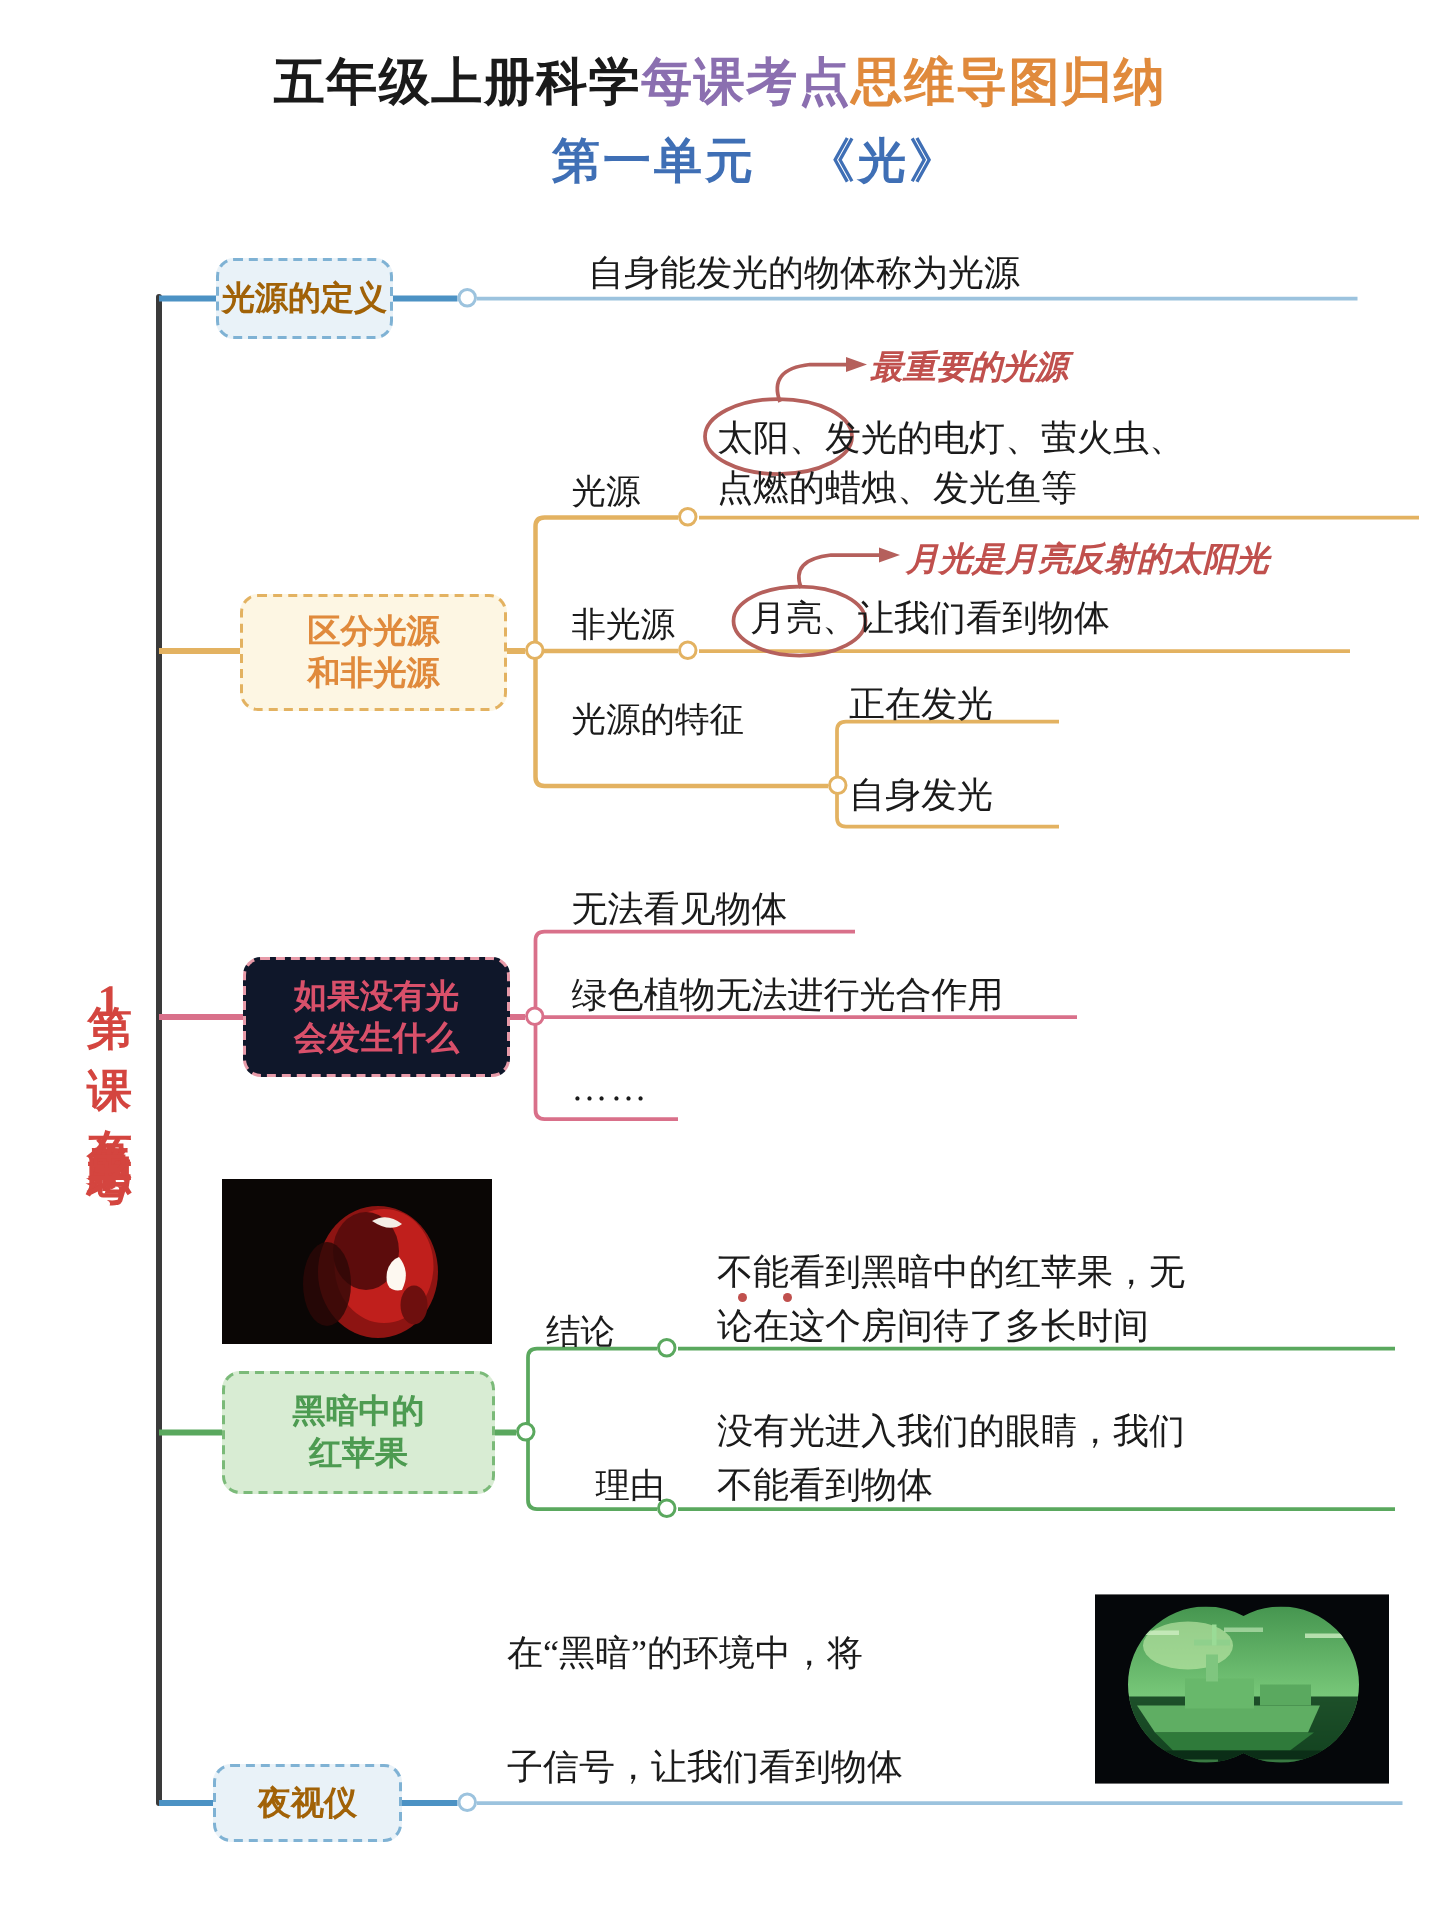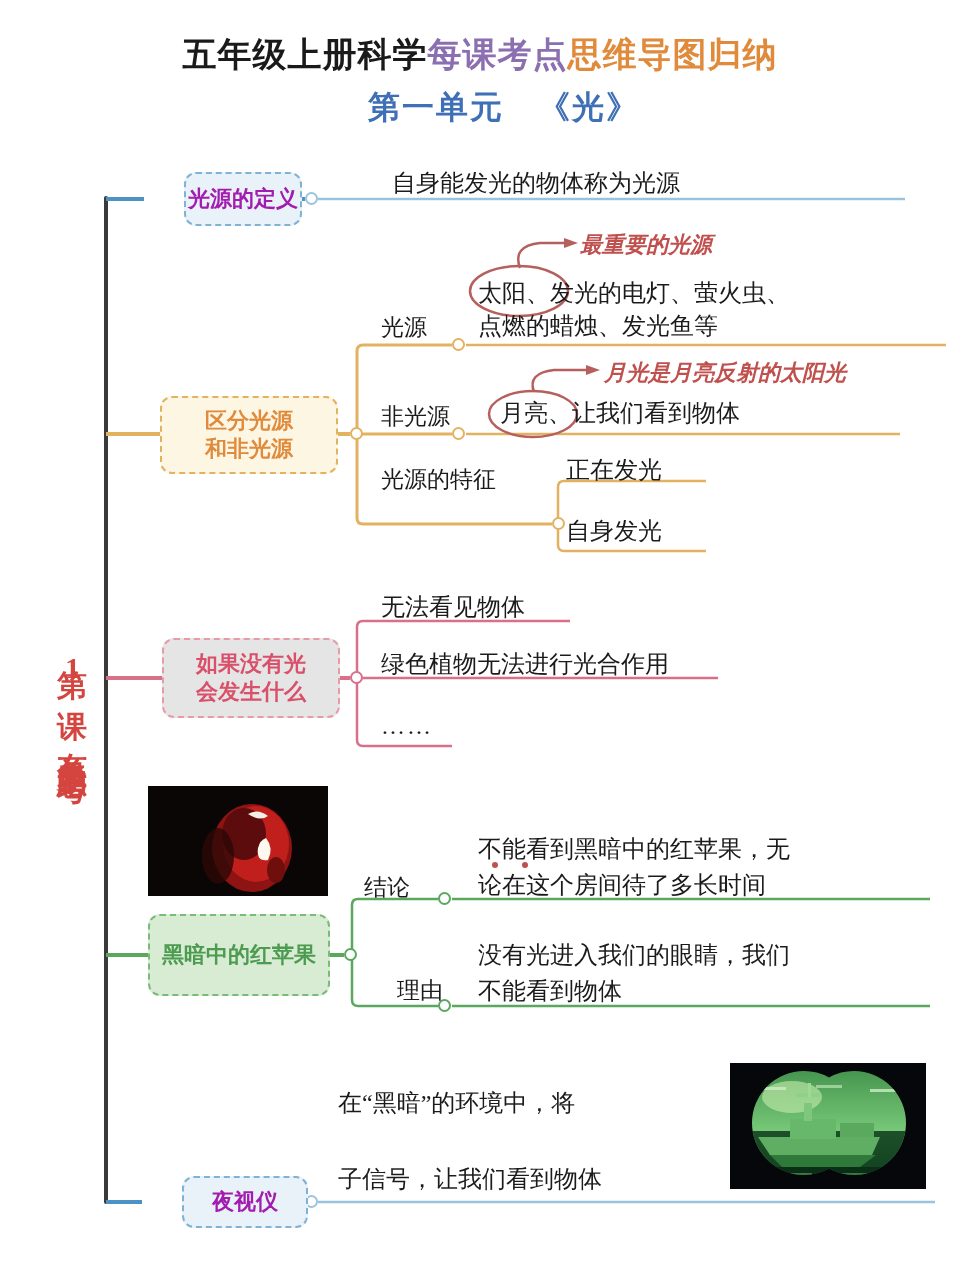--- a/index.html
+++ b/index.html
@@ -53,23 +53,23 @@
     position:absolute;
     border-style:dashed;border-width:2px;
     border-radius:12px;
     display:flex;align-items:center;justify-content:center;
     text-align:center;
     font-weight:bold;
     line-height:1.28;
     box-sizing:border-box;
     font-family:"Liberation Sans","DejaVu Sans",sans-serif;
   }
-  .blue-box{background:#e9f2f8;border-color:#7fb2d4;color:#a21caf;margin-left:40px;}
+  .blue-box{background:#e9f2f8;border-color:#7fb2d4;color:#a16207;}
   .orange-box{background:#fdf6e3;border-color:#e3b261;color:#e08a3c;}
-  .pink-box{background:#e5e5e5;border-color:#e79aa8;color:#d9506a;align-items:center;}
+  .pink-box{background:#0f172a;border-color:#e79aa8;color:#d9506a;align-items:center;}
   .green-box{background:#d8ecd3;border-color:#7bba79;color:#4d9b51;}
 
   .leaf-text{
     position:absolute;
     font-size:24px;color:#1b1b1b;line-height:1.42;
     font-family:"Liberation Serif","DejaVu Serif",serif;
     white-space:pre-line;
   }
   .mid-label{
     position:absolute;font-size:23px;color:#1b1b1b;
@@ -202,21 +202,21 @@
       <ellipse cx="104" cy="62" rx="40" ry="44" fill="#8d1412"></ellipse>
       <ellipse cx="108" cy="58" rx="33" ry="38" fill="#c01f1c"></ellipse>
       <ellipse cx="96" cy="48" rx="22" ry="26" fill="#5c0c0c"></ellipse>
       <path d="M100,28 q10,-6 20,2 q-8,6 -20,-2Z" fill="#f3eee6"></path>
       <path d="M118,52 q8,10 2,22 q-12,2 -10,-12 q2,-8 8,-10Z" fill="#fdf8f0"></path>
       <ellipse cx="128" cy="84" rx="9" ry="13" fill="#6e0f0e"></ellipse>
       <ellipse cx="70" cy="70" rx="16" ry="28" fill="#2c0706" opacity="0.8"></ellipse>
     </svg>
   </div>
 
-  <div class="node-box green-box" style="left:148px;top:914px;width:182px;height:82px;font-size:22px;flex-direction:row;">
+  <div class="node-box green-box" style="left:148px;top:914px;width:182px;height:82px;font-size:22px;flex-direction:column;">
     <span>黑暗中的</span>
     <span>红苹果</span>
   </div>
 
   <div class="mid-label" style="left:364px;top:872px;">结论</div>
   <div class="leaf-text" style="left:478px;top:832px;">不能看到黑暗中的红苹果，无</div>
   <div class="leaf-text" style="left:478px;top:868px;">论在这个房间待了多长时间</div>
   <div class="em-dots" style="left:492px;top:862px;"></div>
   <div class="em-dots" style="left:522px;top:862px;"></div>
 

